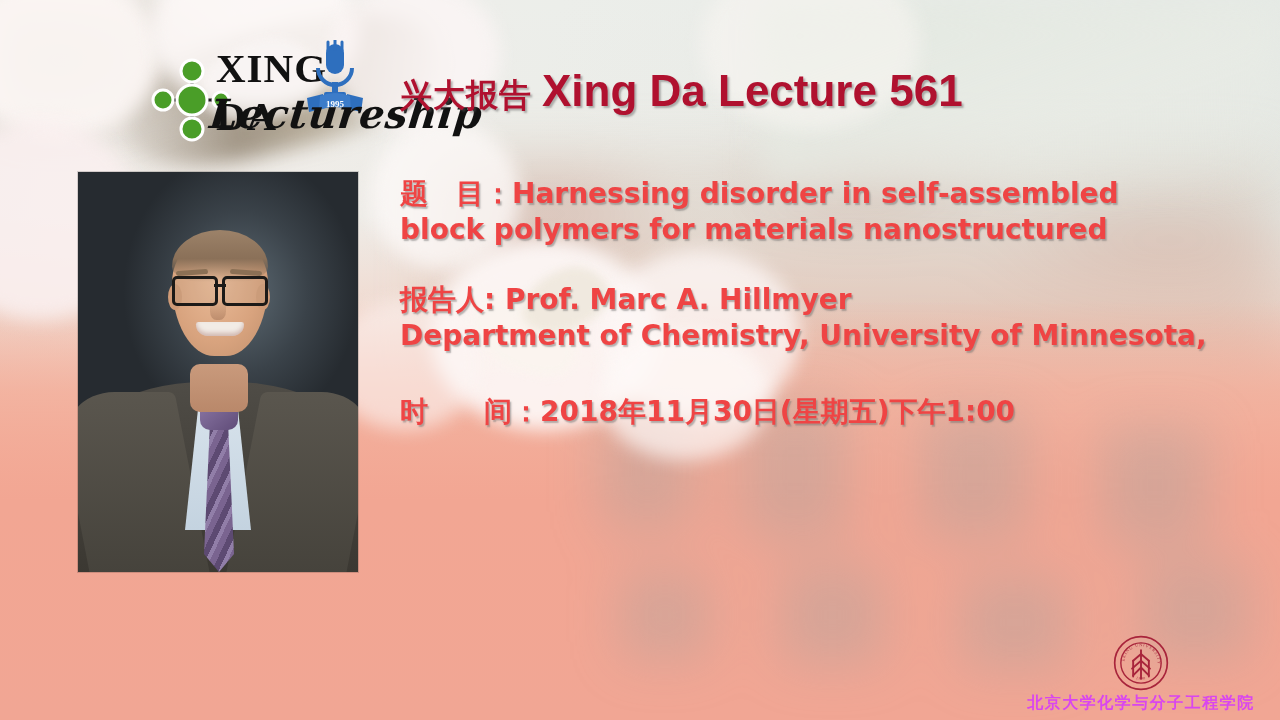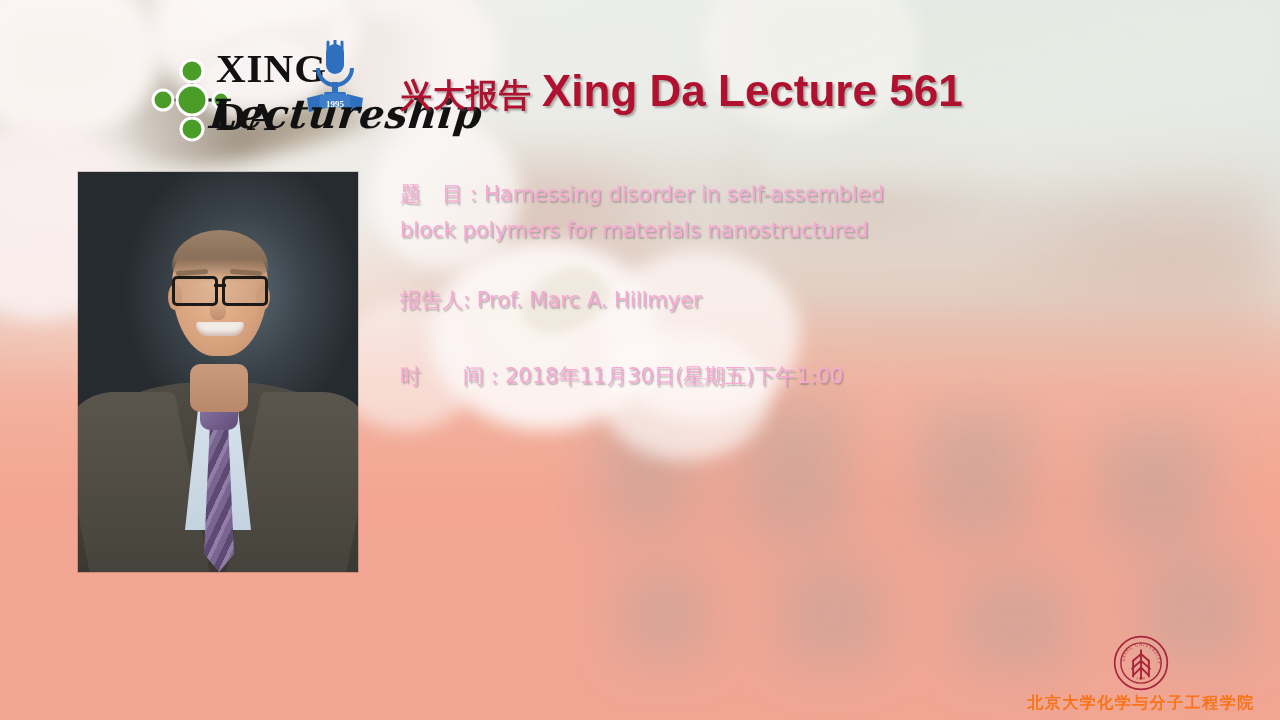--- a/index.html
+++ b/index.html
@@ -253,24 +253,24 @@
   }
 
   .body-col {
     position: absolute;
     left: 400px; top: 176px;
     width: 850px;
   }
   .blk { margin-bottom: 0; }
   .line {
     font-family: "DejaVu Sans", "Liberation Sans", sans-serif;
-    font-weight: normal;
-    font-size: 21px;
+    font-weight: bold;
+    font-size: 28px;
     line-height: 36px;
-    color: #f9a8d4;
+    color: #ef4444;
     text-shadow: 1.5px 1.5px 1.5px rgba(110,110,110,.5);
     white-space: pre-wrap;
   }
   .sp-md { height: 34px; }
   .sp-lg { height: 40px; }
 
   
   .pku {
     position: absolute;
     right: 14px; bottom: 6px;
@@ -279,21 +279,21 @@
   }
   .seal {
     width: 56px; height: 56px;
     margin: 0 auto 2px;
     display: block;
   }
   .pku-name {
     font-family: Liberation Serif, serif;
     font-size: 16px;
     font-weight: bold;
-    color: #f97316;
+    color: #d946ef;
     letter-spacing: 1.5px;
     white-space: nowrap;
   }
 </style>
 </head>
 <body>
 
 <div id="poster">
 
   <div class="bg-base"></div>
@@ -396,20 +396,21 @@
 
     <div class="blk">
       <div class="line">题　目：Harnessing disorder in self-assembled</div>
       <div class="line">block polymers for materials nanostructured</div>
     </div>
 
     <div class="sp-md"></div>
 
     <div class="blk">
       <div class="line">报告人: Prof. Marc A. Hillmyer</div>
+      <div class="line">Department of Chemistry, University of Minnesota,</div>
     </div>
 
     <div class="sp-lg"></div>
 
     <div class="blk">
       <div class="line">时　　间：2018年11月30日(星期五)下午1:00</div>
     </div>
 
     <div class="sp-lg"></div>
 

